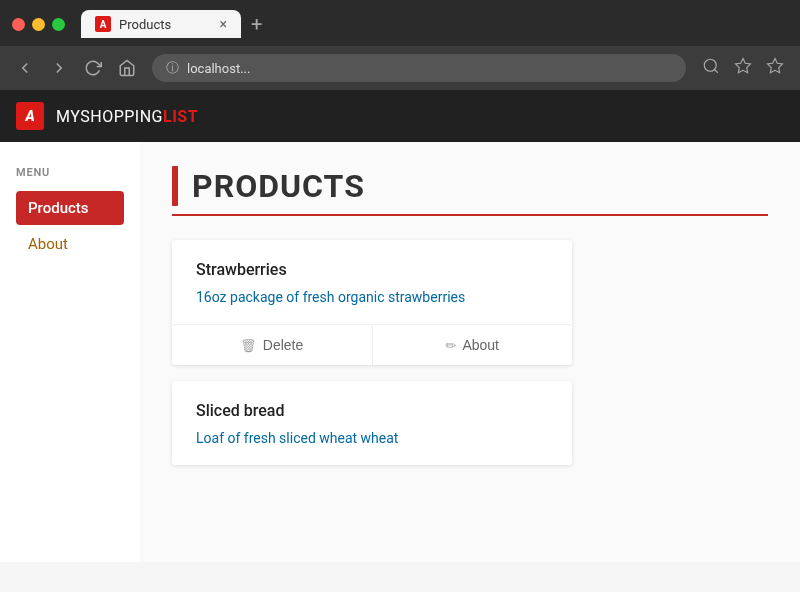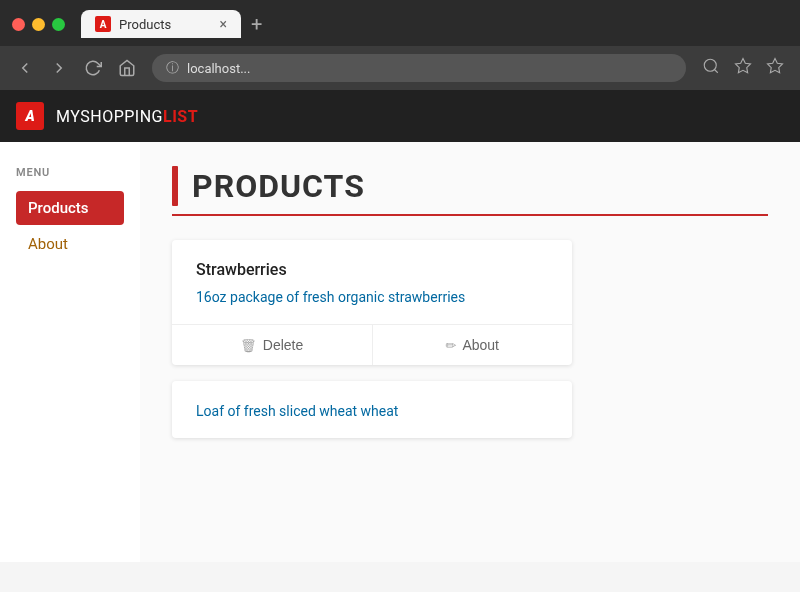--- a/index.html
+++ b/index.html
@@ -405,20 +405,21 @@
           </button>
           <button class="product-action-btn">
             <span class="icon-edit"></span>
             <span>About</span>
           </button>
         </div>
       </div>
 
       <div class="product-card">
         <div class="product-card-body">
+          <div class="product-name">Sliced bread</div>
           <div class="product-description">Loaf of fresh sliced wheat wheat</div>
         </div>
       </div>
 
     </main>
   </div>
 
 </div>
 
 </body></html>

